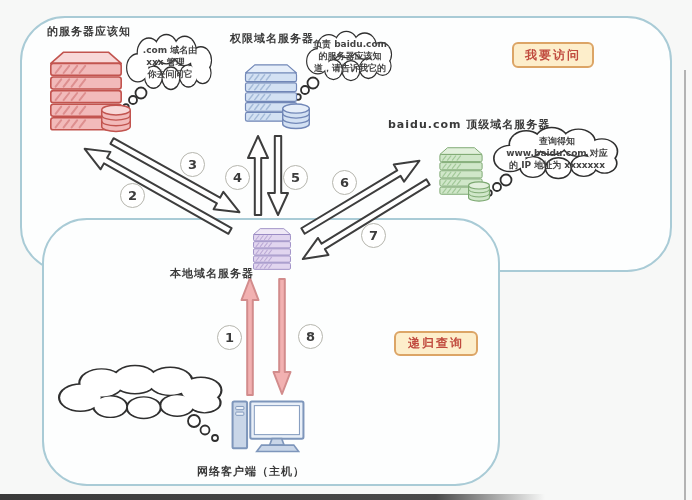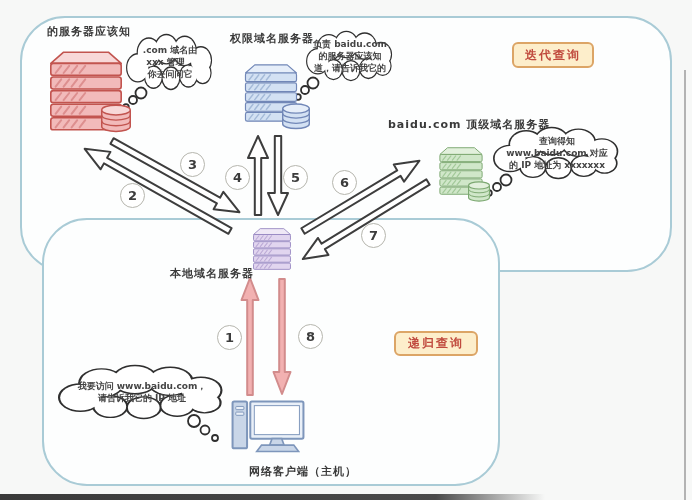--- a/index.html
+++ b/index.html
@@ -172,21 +172,21 @@
         <circle class="tail-bubble" cx="489" cy="193" r="2.8"></circle>
       </g>
     <g>
       <circle class="tail-bubble" cx="194" cy="421" r="6"></circle>
         <circle class="tail-bubble" cx="205" cy="430" r="4.5"></circle>
         <circle class="tail-bubble" cx="215" cy="438" r="3"></circle>
       </g>
   </svg>
 
   <div class="query-label" style="left:512px;top:42px;width:82px;height:26px;">
-    <span>迭代查询</span>
+    <span>我要访问</span>
   </div>
   <div class="query-label" style="left:394px;top:331px;width:84px;height:25px;">
     <span>递归查询</span>
   </div>
 
   <div class="node-label" style="left:47px;top:24px;">的服务器应该知</div>
   <svg class="icon-svg col-root" style="left:46px;top:50px;" width="80" height="82" viewBox="0 0 100 101">
       <use href="#srv"></use>
     </svg>
   <svg class="icon-svg col-root" style="left:99px;top:104px;" width="34" height="30" viewBox="0 0 44 40">
@@ -235,27 +235,25 @@
 
   <div class="node-label" style="left:170px;top:242px;margin-top:24px;">本地域名服务器</div>
   <svg class="icon-svg col-local" style="left:251px;top:222px;" width="42" height="54" viewBox="0 0 100 101">
       <use href="#srv"></use>
     </svg>
 
   <div class="cloud" style="left:54px;top:364px;width:176px;height:56px;">
     <svg viewBox="0 0 200 100" preserveAspectRatio="none">
         <use href="#cloudshape"></use>
       </svg>
-    <div class="cloud-text">我要访问 www.baidu.com，
-请告诉我它的 IP 地址</div>
   </div>
   <svg class="icon-svg col-pc" style="left:229px;top:400px;" width="78" height="58" viewBox="0 0 92 72">
       <use href="#pc"></use>
     </svg>
-  <div class="node-label" style="left:197px;top:464px;width:160px;text-align:right;">网络客户端（主机）</div>
+  <div class="node-label" style="left:197px;top:464px;width:160px;text-align:left;">网络客户端（主机）</div>
 
   <div class="step-circle" style="left:217px;top:325px;">
       <span>1</span>
     </div>
   <div class="step-circle" style="left:120px;top:183px;">
       <span>2</span>
     </div>
   <div class="step-circle" style="left:180px;top:152px;">
       <span>3</span>
     </div>

